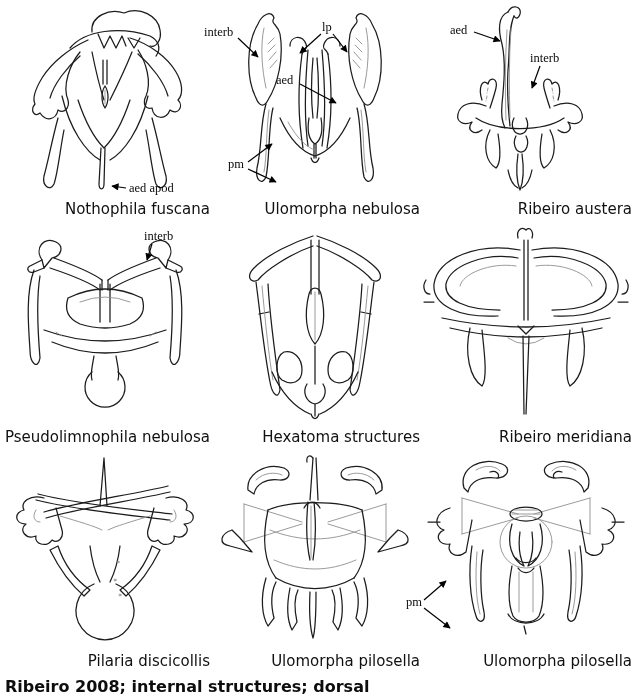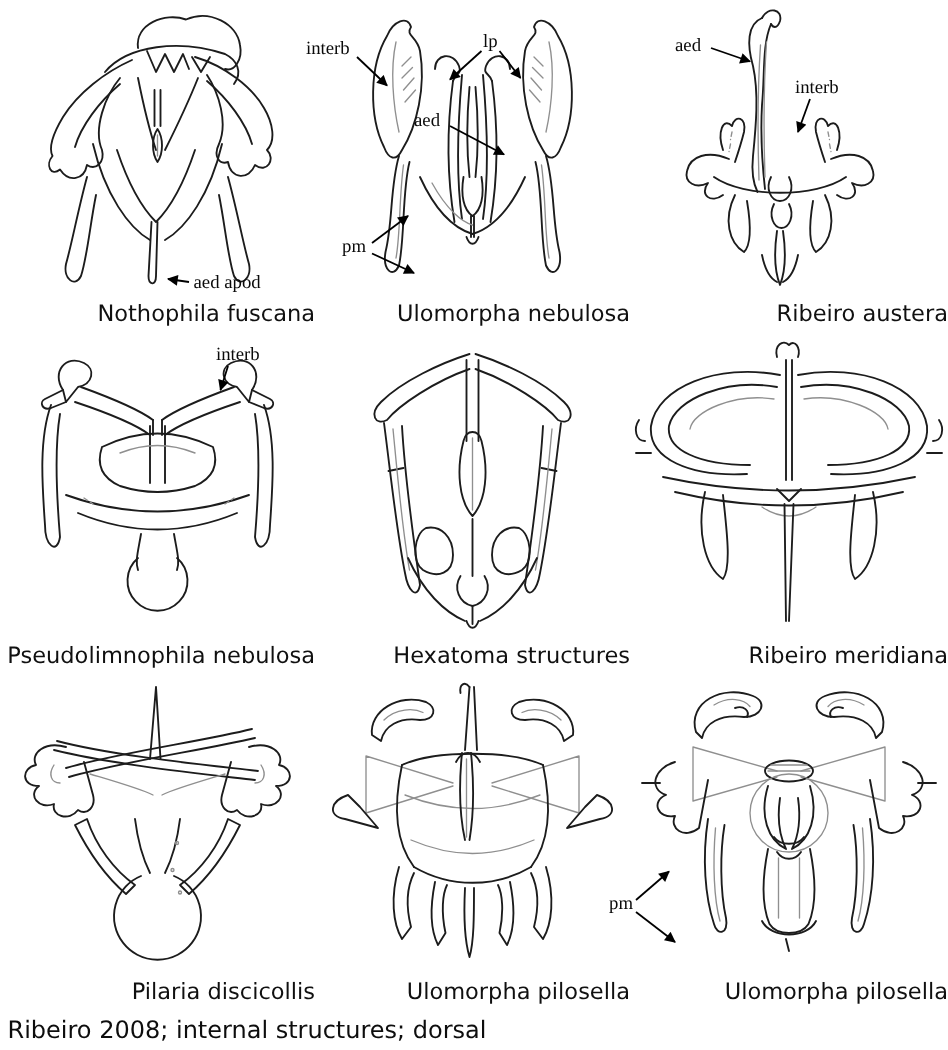--- a/index.html
+++ b/index.html
@@ -28,20 +28,21 @@
   .ann-line{fill:none;stroke:#000;stroke-width:1.2;}
   .ah{fill:#000;stroke:none;}
   text.lbl{
     font-family:"Liberation Serif","DejaVu Serif",serif;
     font-size:12.5px;fill:#0a0a0a;
   }
   .source-line{
     margin:3px 0 0 5px;
     font-size:16px;color:#0d0d0d;
     white-space:nowrap;
+    font-weight:bold;
   }
 </style>
 </head>
 <body>
 
 <div class="page">
   <div class="grid">
 
     <figure class="panel">
       <svg viewBox="0 0 210 198">

